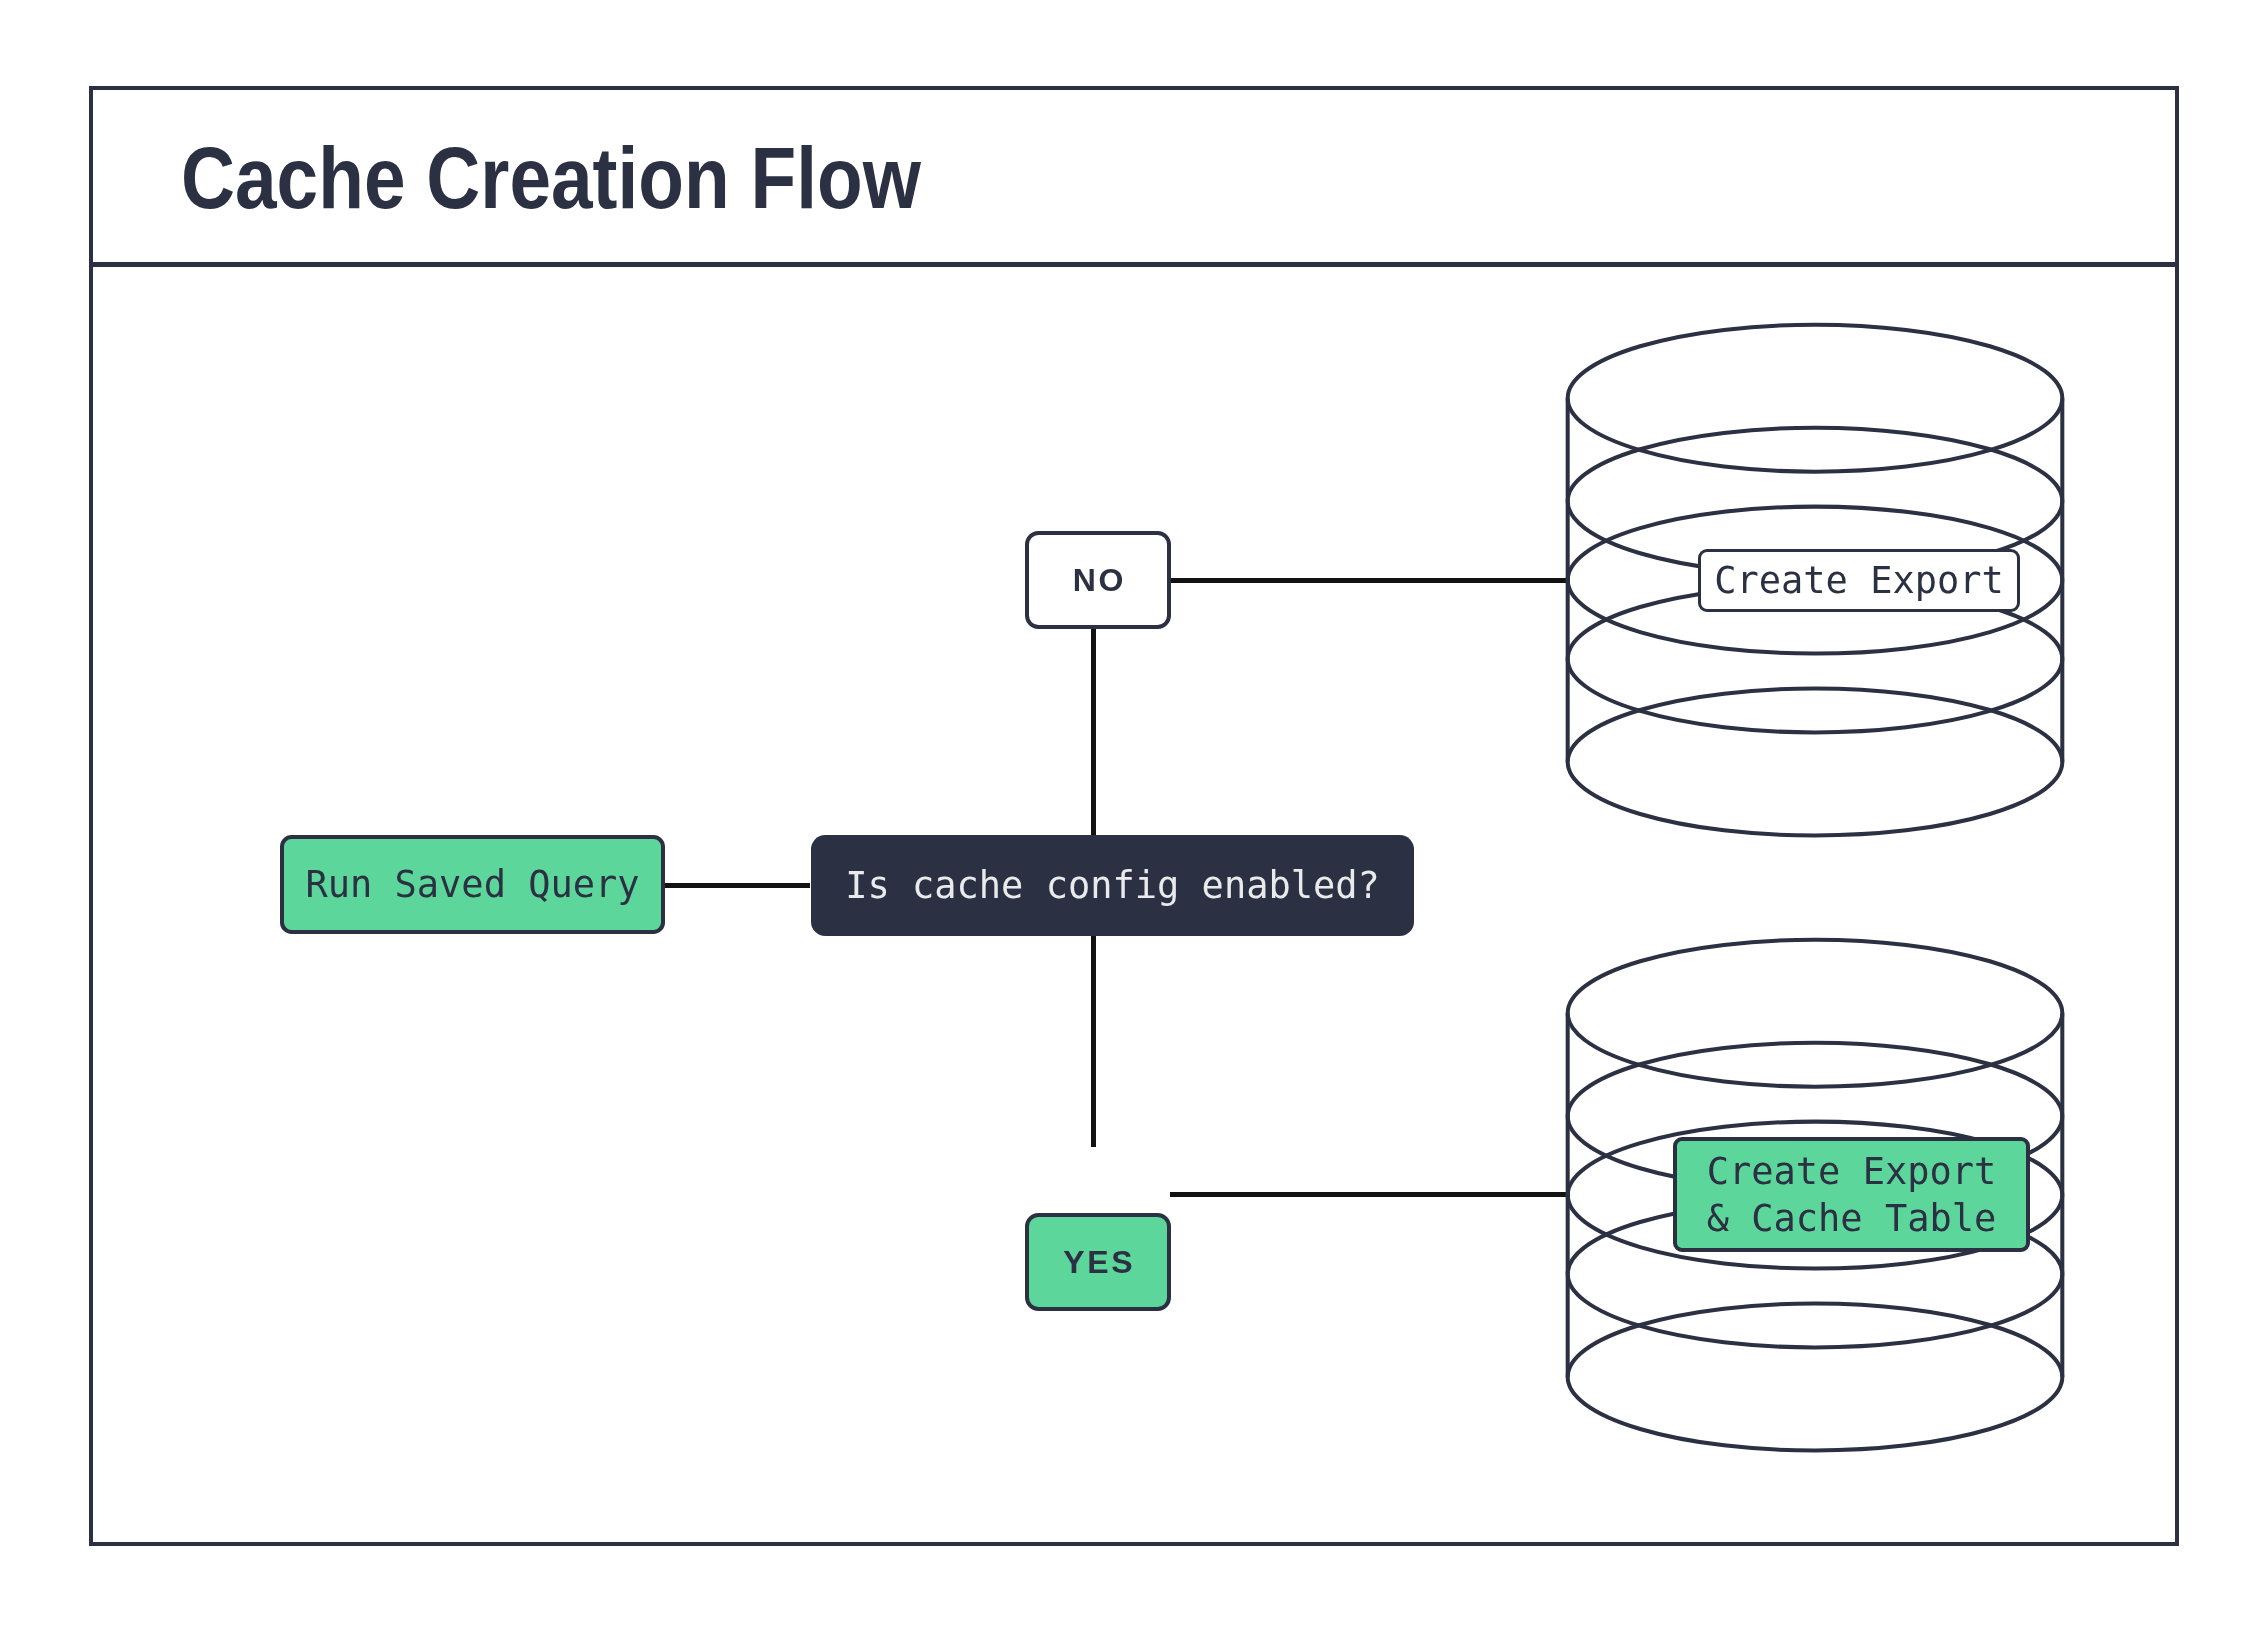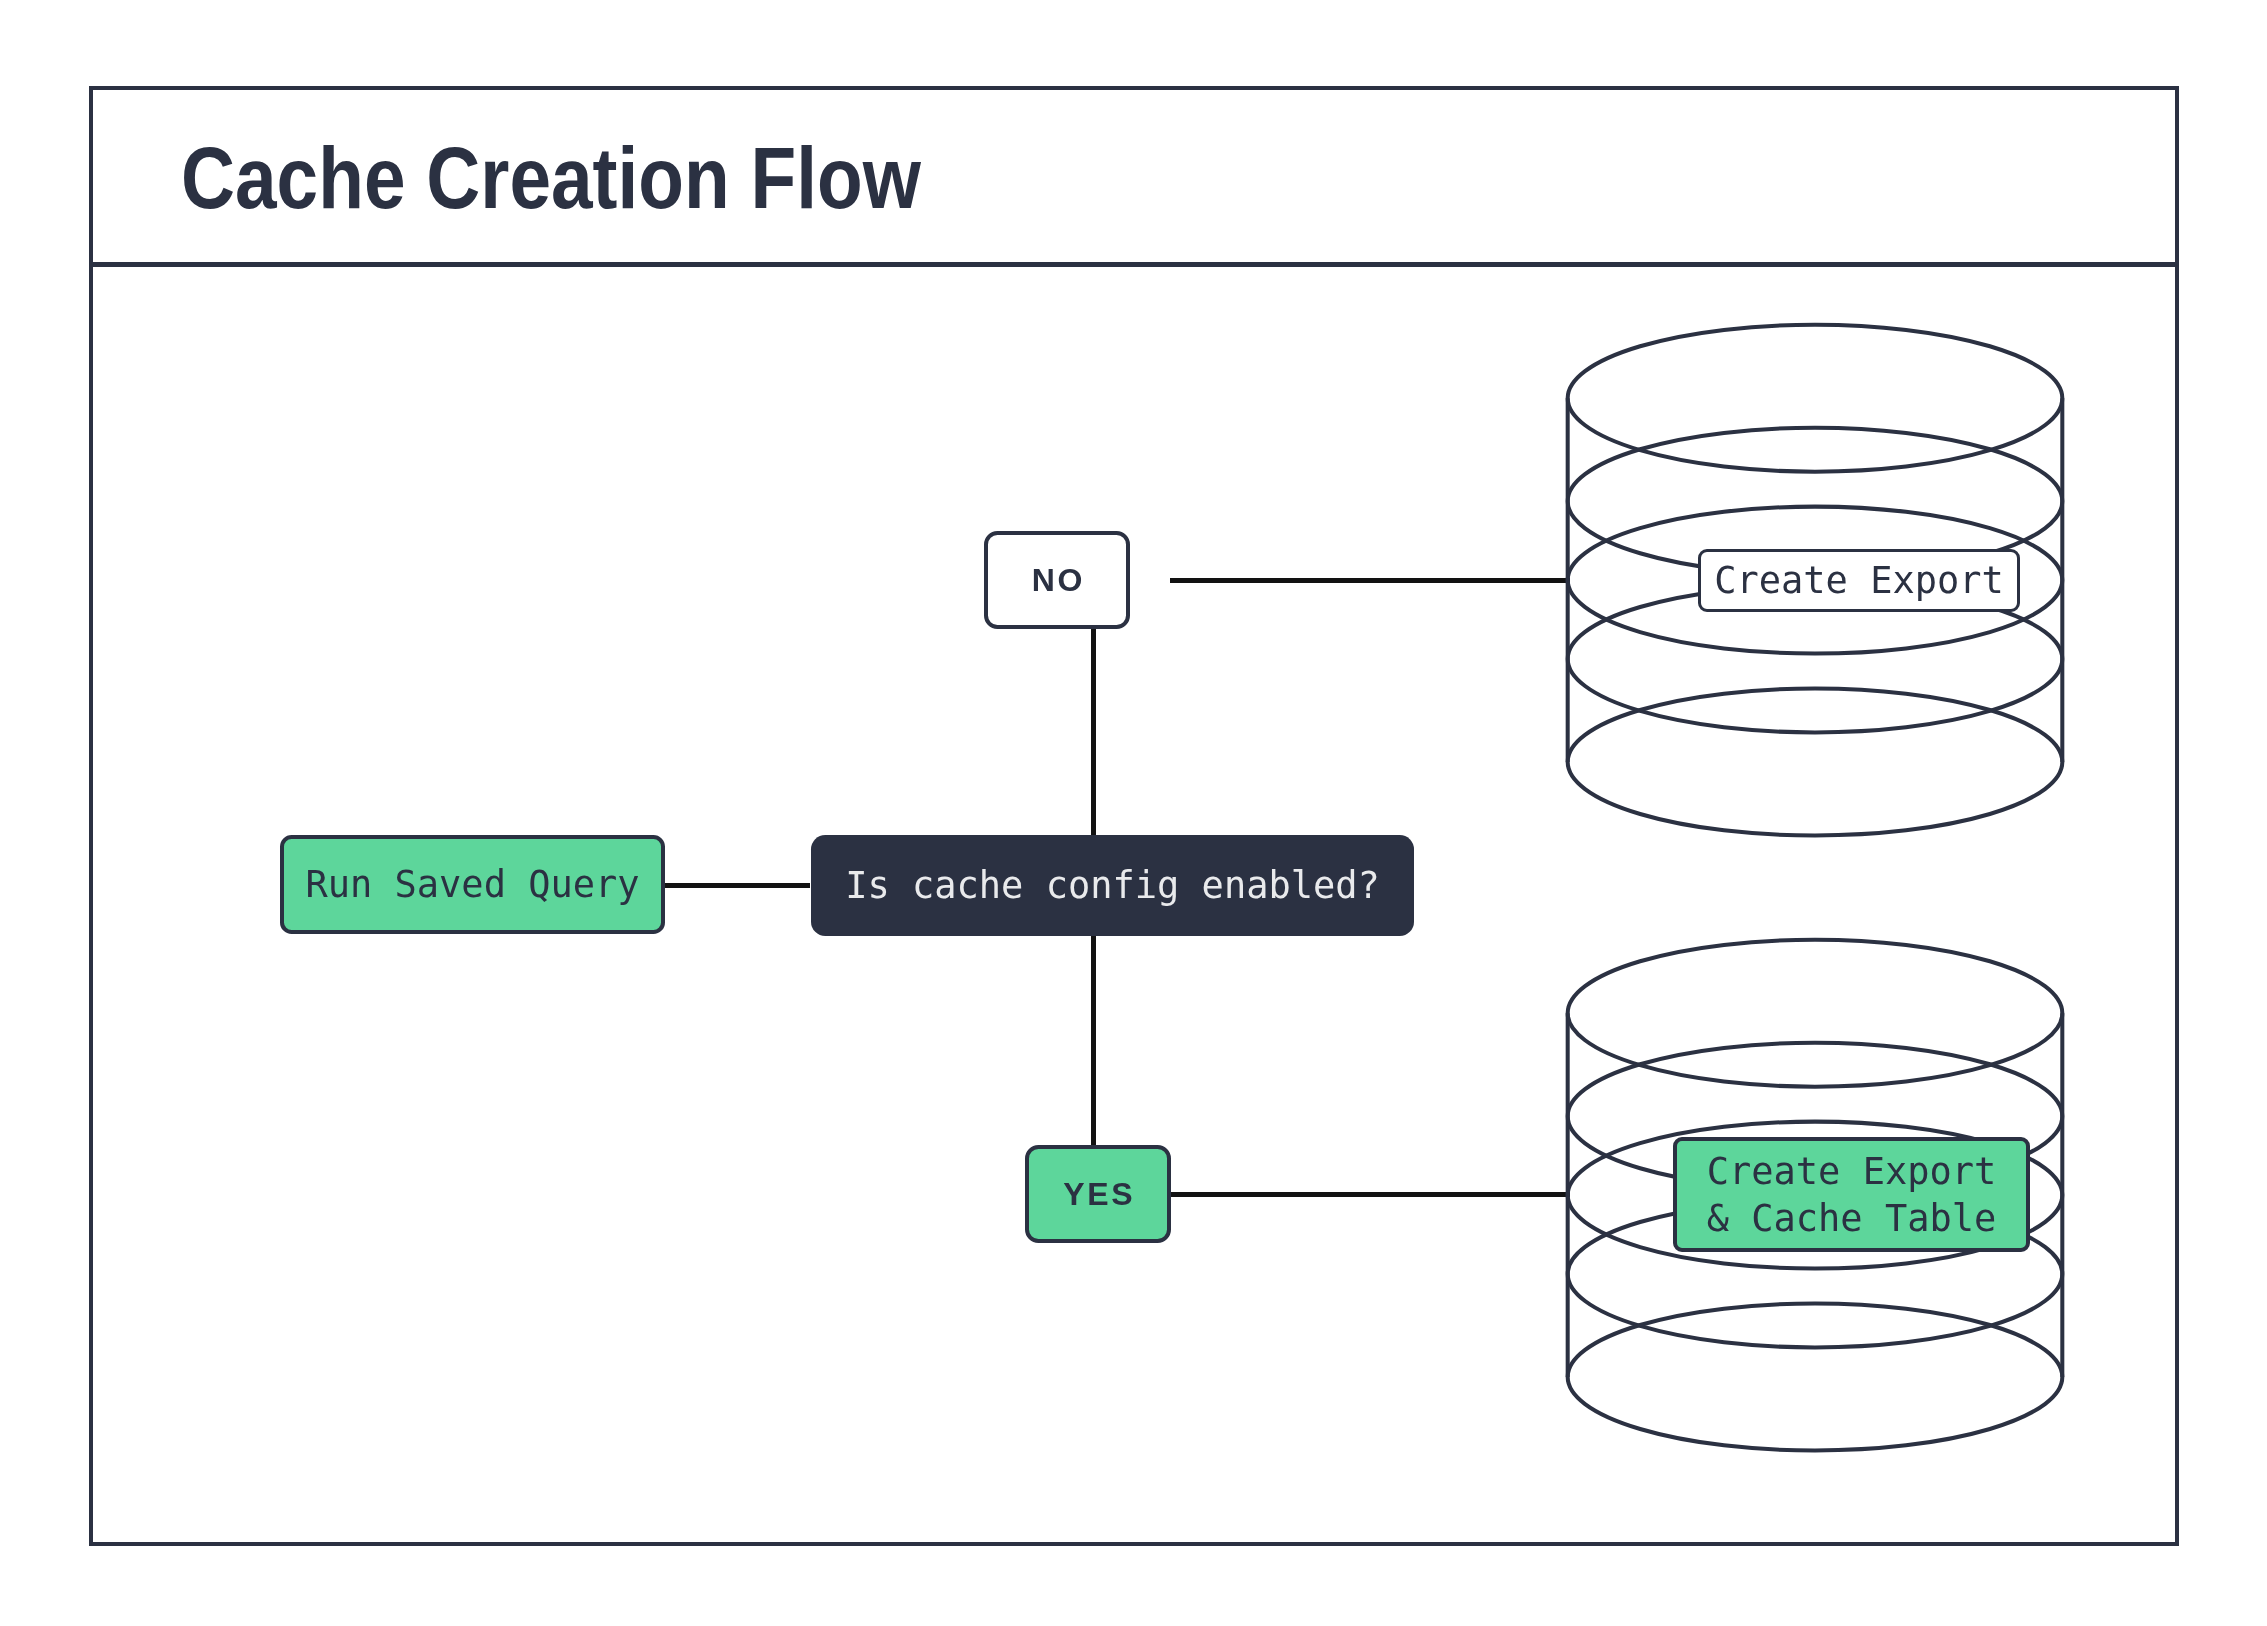--- a/index.html
+++ b/index.html
@@ -56,22 +56,22 @@
     font-size:37px;color:var(--dark-box-text);
   }
   .branch-node{
     width:146px;height:98px;
     border:4.5px solid var(--ink-navy);border-radius:13.4px;
     font-family:"Liberation Sans","DejaVu Sans",sans-serif;
     font-weight:bold;font-size:32px;letter-spacing:2.7px;
     color:var(--ink-navy);
     text-indent:2.7px;
   }
-  .no-node{left:984px;top:531px;background:var(--surface-white);}
-  .yes-node{left:1025px;top:1145px;background:var(--accent-green);}
+  .no-node{left:1025px;top:531px;background:var(--surface-white);}
+  .yes-node{left:1025px;top:1213px;background:var(--accent-green);}
   
   .connector{position:absolute;background:var(--connector-black);}
   .c-start-decision{left:665px;top:883px;width:145px;height:4.5px;}
   .c-decision-no{left:1091px;top:626px;width:4.5px;height:211px;}
   .c-decision-yes{left:1091px;top:933px;width:4.5px;height:214px;}
   .c-no-db{left:1170px;top:578px;width:400px;height:4.5px;}
   .c-yes-db{left:1170px;top:1192px;width:400px;height:4.5px;}
   
   .db{position:absolute;width:500px;height:518px;}
   .db-top{left:1565px;top:322px;}

